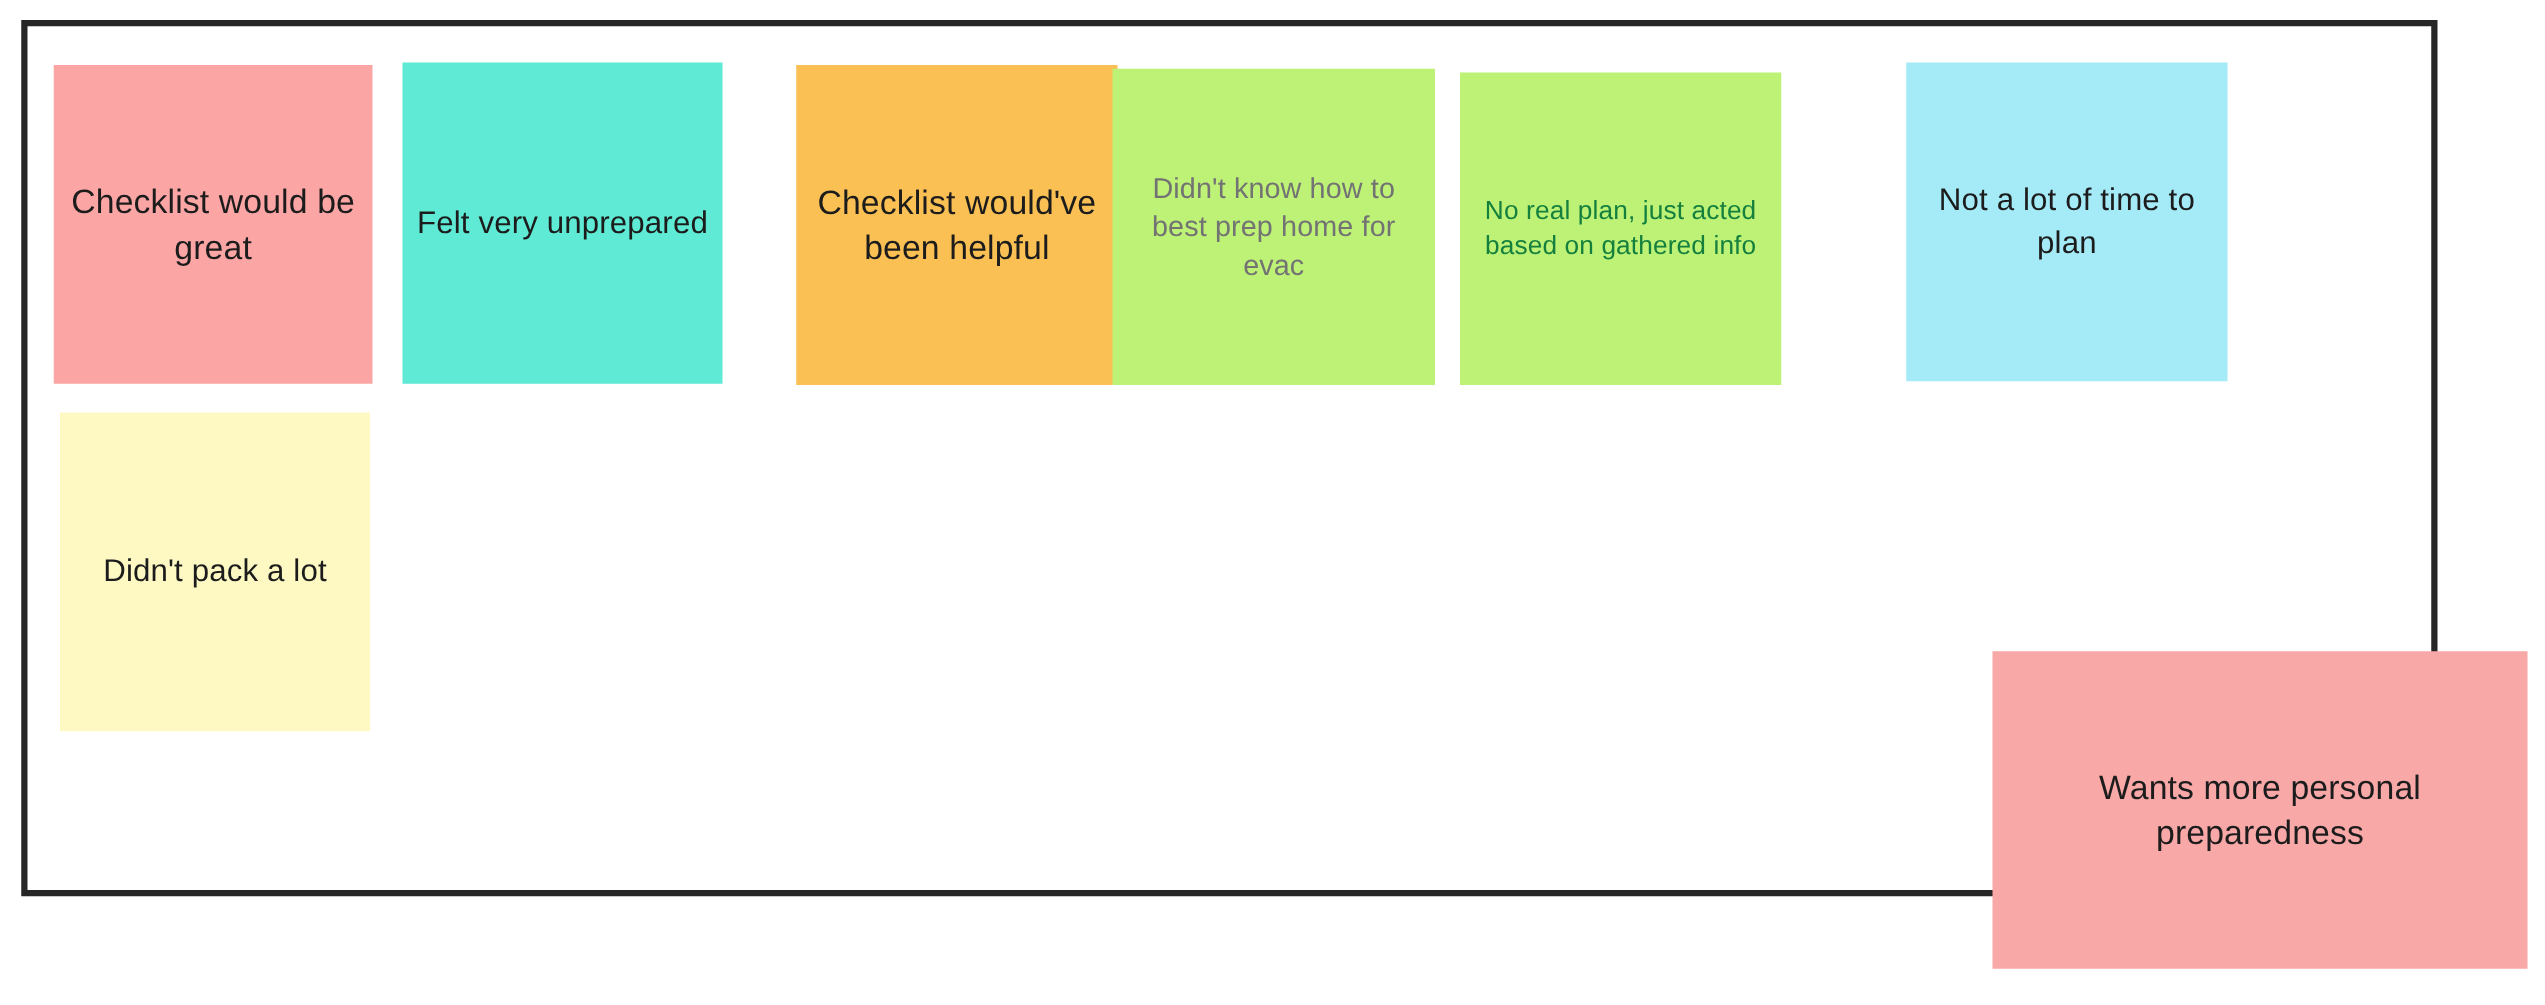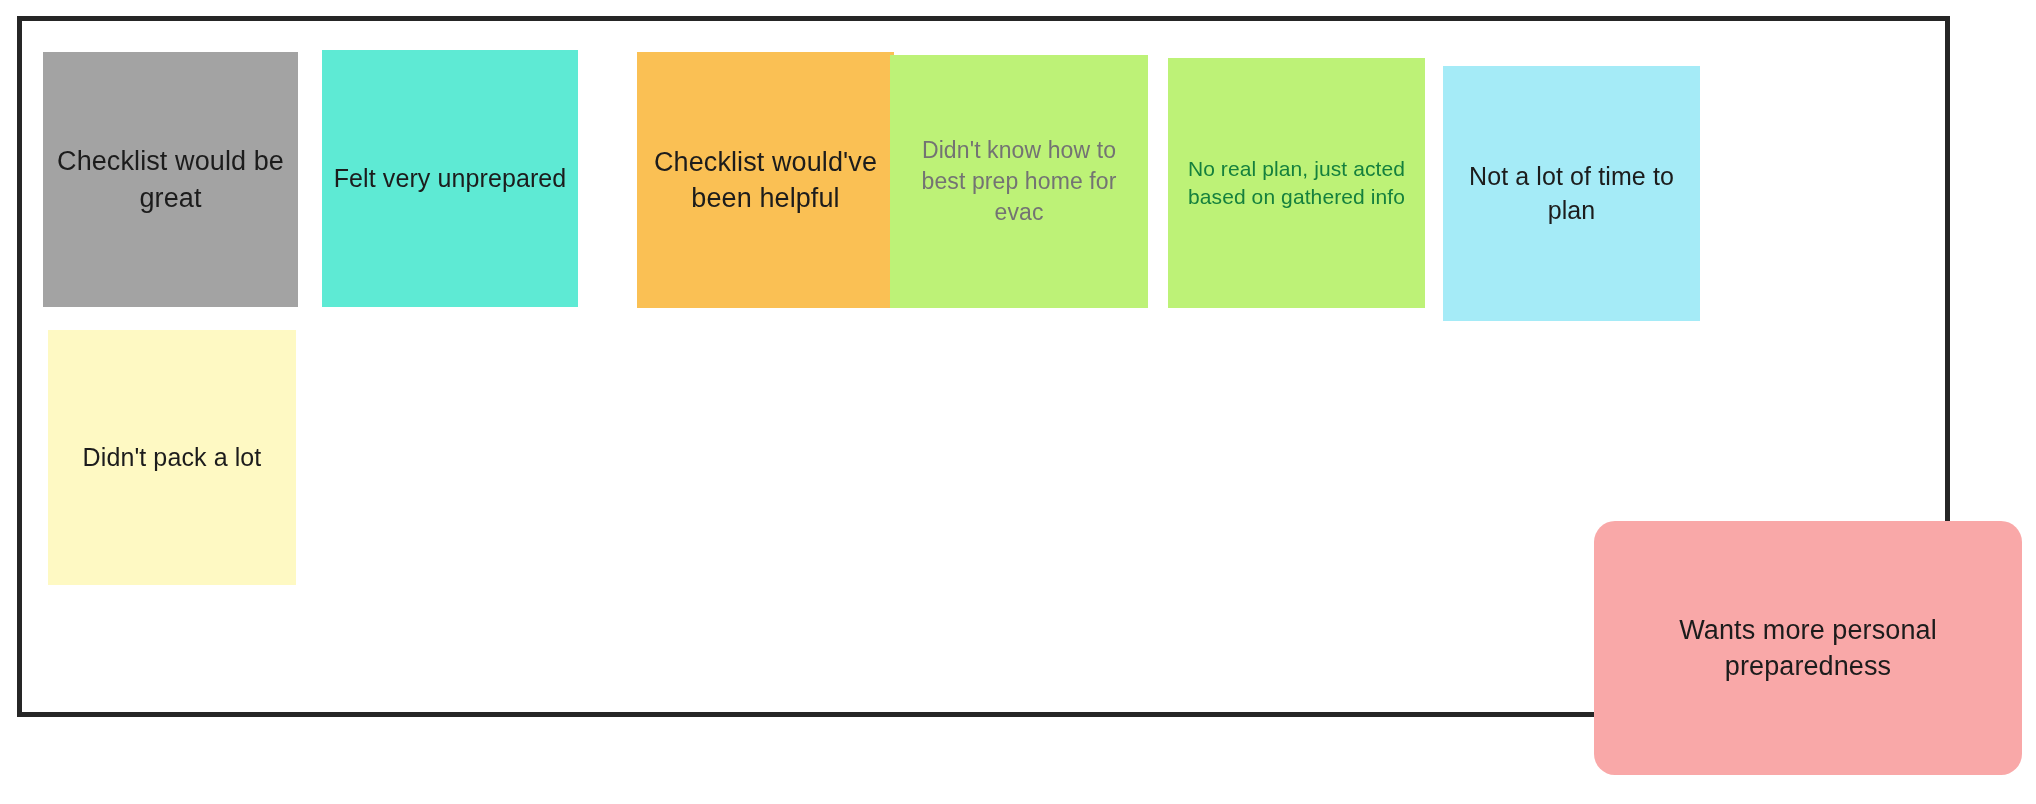--- a/index.html
+++ b/index.html
@@ -50,39 +50,39 @@
   }
 </style>
 </head>
 <body>
 
 <div id="canvas" style="background: rgb(255, 255, 255);">
 
   <div id="group-frame" style="left: 17px; top: 16px; width: 1933px; height: 701px; border-color: rgb(38, 38, 38); background: rgb(255, 255, 255);"></div>
 
   <div id="notes-layer">
-      <div class="note" style="left: 43px; top: 52px; width: 255px; height: 255px; background: #a3a3a3; font-size: 27px; color: rgb(28, 28, 28); text-align: center;">
+      <div class="note" style="left: 43px; top: 52px; width: 255px; height: 255px; background: #fca5a5; font-size: 27px; color: rgb(28, 28, 28); text-align: center;">
         <span>Checklist would be great</span>
       </div>
       <div class="note" style="left: 322px; top: 50px; width: 256px; height: 257px; background: #5eead4; font-size: 25px; color: rgb(28, 28, 28);">
         <span>Felt very unprepared</span>
       </div>
       <div class="note" style="left: 609px; top: 52px; width: 257px; height: 256px; background: rgb(250, 192, 84); font-size: 27px; color: rgb(28, 28, 28); margin-left: 28px;">
         <span>Checklist would've been helpful</span>
       </div>
       <div class="note" style="left: 890px; top: 55px; width: 258px; height: 253px; background: rgb(189, 242, 119); font-size: 23px; color: #737373;">
         <span>Didn't know how to best prep home for evac</span>
       </div>
       <div class="note" style="left: 1168px; top: 58px; width: 257px; height: 250px; background: rgb(189, 242, 119); font-size: 21px; color: #15803d;">
         <span>No real plan, just acted based on gathered info</span>
       </div>
-      <div class="note" style="left: 1443px; top: 50px; width: 257px; height: 255px; background: rgb(165, 235, 247); font-size: 25px; color: rgb(28, 28, 28); margin-top: 16px;">
+      <div class="note" style="left: 1525px; top: 50px; width: 257px; height: 255px; background: rgb(165, 235, 247); font-size: 25px; color: rgb(28, 28, 28);">
         <span>Not a lot of time to plan</span>
       </div>
       <div class="note" style="left: 48px; top: 330px; width: 248px; height: 255px; background: #fef9c3; font-size: 25px; color: rgb(28, 28, 28);">
         <span>Didn't pack a lot</span>
       </div>
-      <div class="note" style="left: 1594px; top: 521px; width: 428px; height: 254px; background: rgb(249, 168, 168); font-size: 27px; color: rgb(28, 28, 28); border-radius: 21px;">
+      <div class="note" style="left: 1594px; top: 521px; width: 428px; height: 254px; background: rgb(249, 168, 168); font-size: 27px; color: rgb(28, 28, 28);">
         <span>Wants more personal preparedness</span>
       </div>
     </div>
 
 </div>
 
 </body></html>

